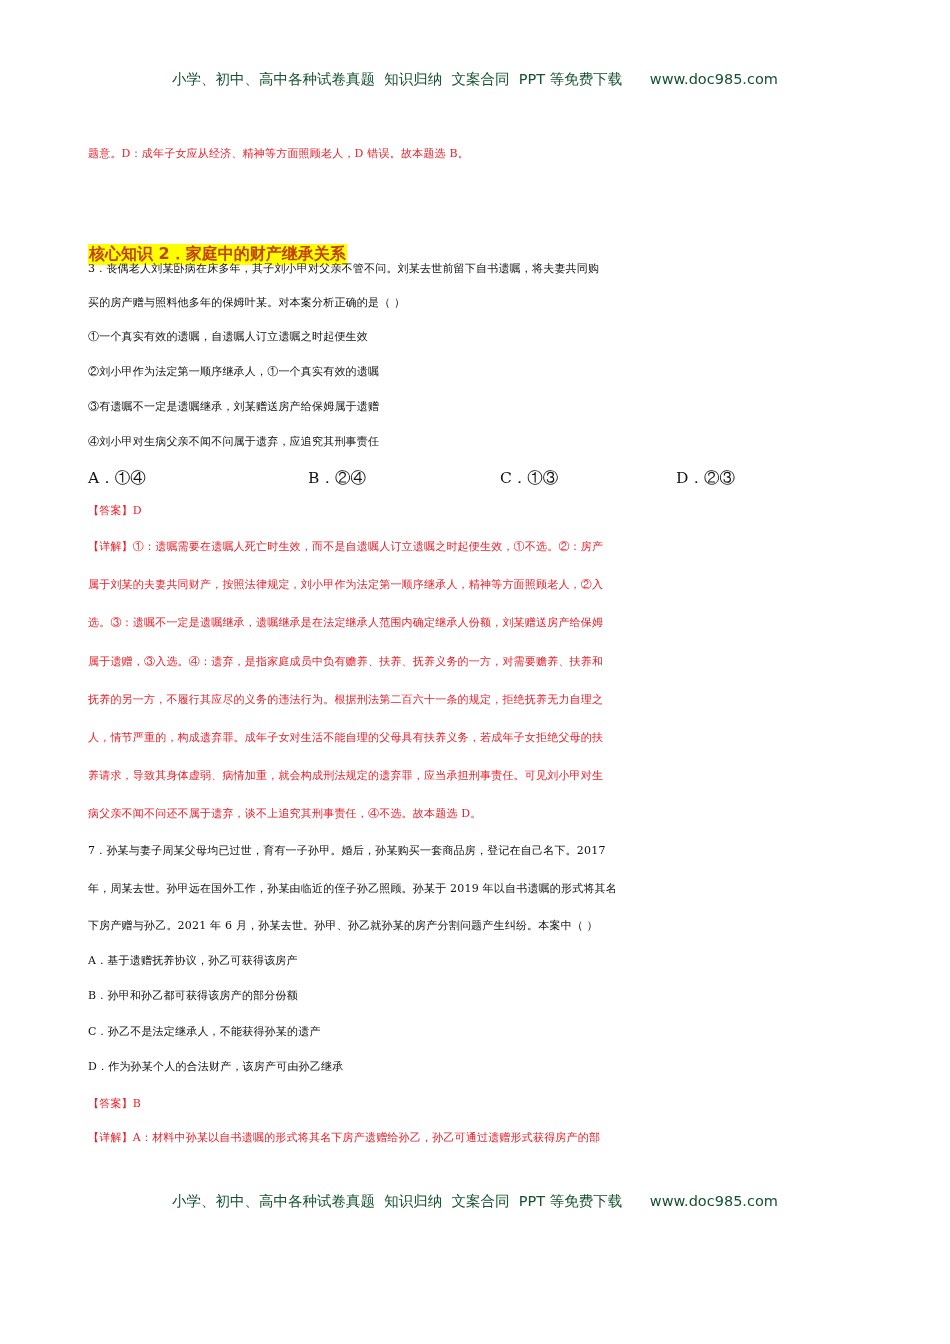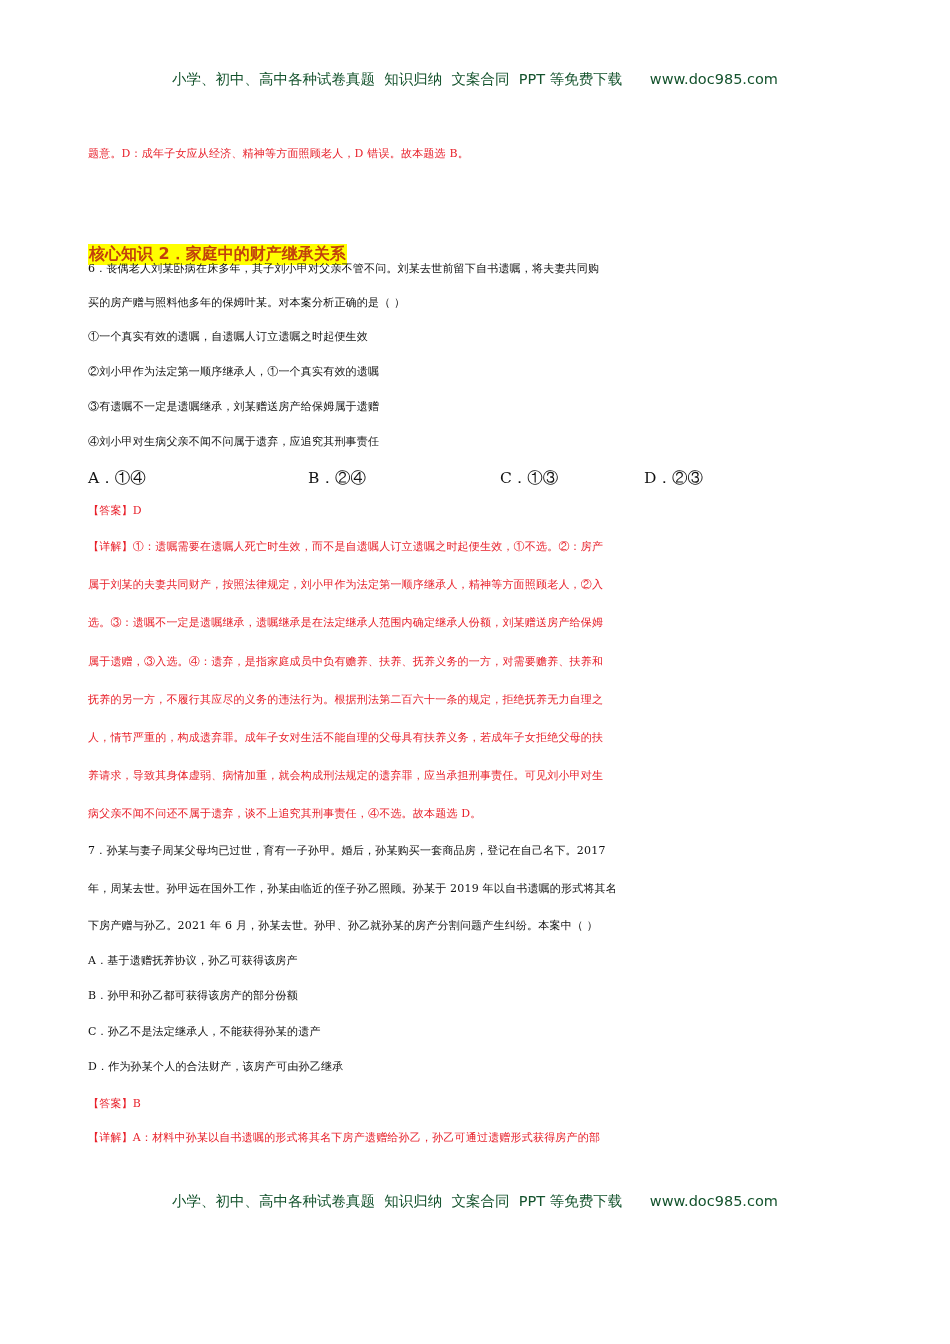--- a/index.html
+++ b/index.html
@@ -18,30 +18,30 @@
 </head>
 <body>
 
 <div class="hdr">小学、初中、高中各种试卷真题  知识归纳  文案合同  PPT 等免费下载      www.doc985.com</div>
 
 <div class="line red" style="top:146px">题意。D：成年子女应从经济、精神等方面照顾老人，D 错误。故本题选 B。</div>
 
 <div class="heading">核心知识 2．家庭中的财产继承关系</div>
 
 <div>
-  <div class="line" style="top:261px">6．丧偶老人刘某卧病在床多年，其子刘小甲对父亲不管不问。刘某去世前留下自书遗嘱，将夫妻共同购</div>
+  <div class="line" style="top:261px">3．丧偶老人刘某卧病在床多年，其子刘小甲对父亲不管不问。刘某去世前留下自书遗嘱，将夫妻共同购</div>
   <div class="line" style="top:295px">买的房产赠与照料他多年的保姆叶某。对本案分析正确的是（      ）</div>
   <div class="line" style="top:329px">①一个真实有效的遗嘱，自遗嘱人订立遗嘱之时起便生效</div>
   <div class="line" style="top:364px">②刘小甲作为法定第一顺序继承人，①一个真实有效的遗嘱</div>
   <div class="line" style="top:399px">③有遗嘱不一定是遗嘱继承，刘某赠送房产给保姆属于遗赠</div>
   <div class="line" style="top:434px">④刘小甲对生病父亲不闻不问属于遗弃，应追究其刑事责任</div>
   <div class="opt" style="left:88px;top:468px">A．①④</div>
   <div class="opt" style="left:308px;top:468px">B．②④</div>
   <div class="opt" style="left:500px;top:468px">C．①③</div>
-  <div class="opt" style="left:644px;top:468px">D．②③</div>
+  <div class="opt" style="left:676px;top:468px">D．②③</div>
   <div class="line red" style="top:503px">【答案】D</div>
   <div class="line red" style="top:539px">【详解】①：遗嘱需要在遗嘱人死亡时生效，而不是自遗嘱人订立遗嘱之时起便生效，①不选。②：房产</div>
   <div class="line red" style="top:577px">属于刘某的夫妻共同财产，按照法律规定，刘小甲作为法定第一顺序继承人，精神等方面照顾老人，②入</div>
   <div class="line red" style="top:615px">选。③：遗嘱不一定是遗嘱继承，遗嘱继承是在法定继承人范围内确定继承人份额，刘某赠送房产给保姆</div>
   <div class="line red" style="top:654px">属于遗赠，③入选。④：遗弃，是指家庭成员中负有赡养、扶养、抚养义务的一方，对需要赡养、扶养和</div>
   <div class="line red" style="top:692px">抚养的另一方，不履行其应尽的义务的违法行为。根据刑法第二百六十一条的规定，拒绝抚养无力自理之</div>
   <div class="line red" style="top:730px">人，情节严重的，构成遗弃罪。成年子女对生活不能自理的父母具有扶养义务，若成年子女拒绝父母的扶</div>
   <div class="line red" style="top:768px">养请求，导致其身体虚弱、病情加重，就会构成刑法规定的遗弃罪，应当承担刑事责任。可见刘小甲对生</div>
   <div class="line red" style="top:806px">病父亲不闻不问还不属于遗弃，谈不上追究其刑事责任，④不选。故本题选 D。</div>
 </div>

